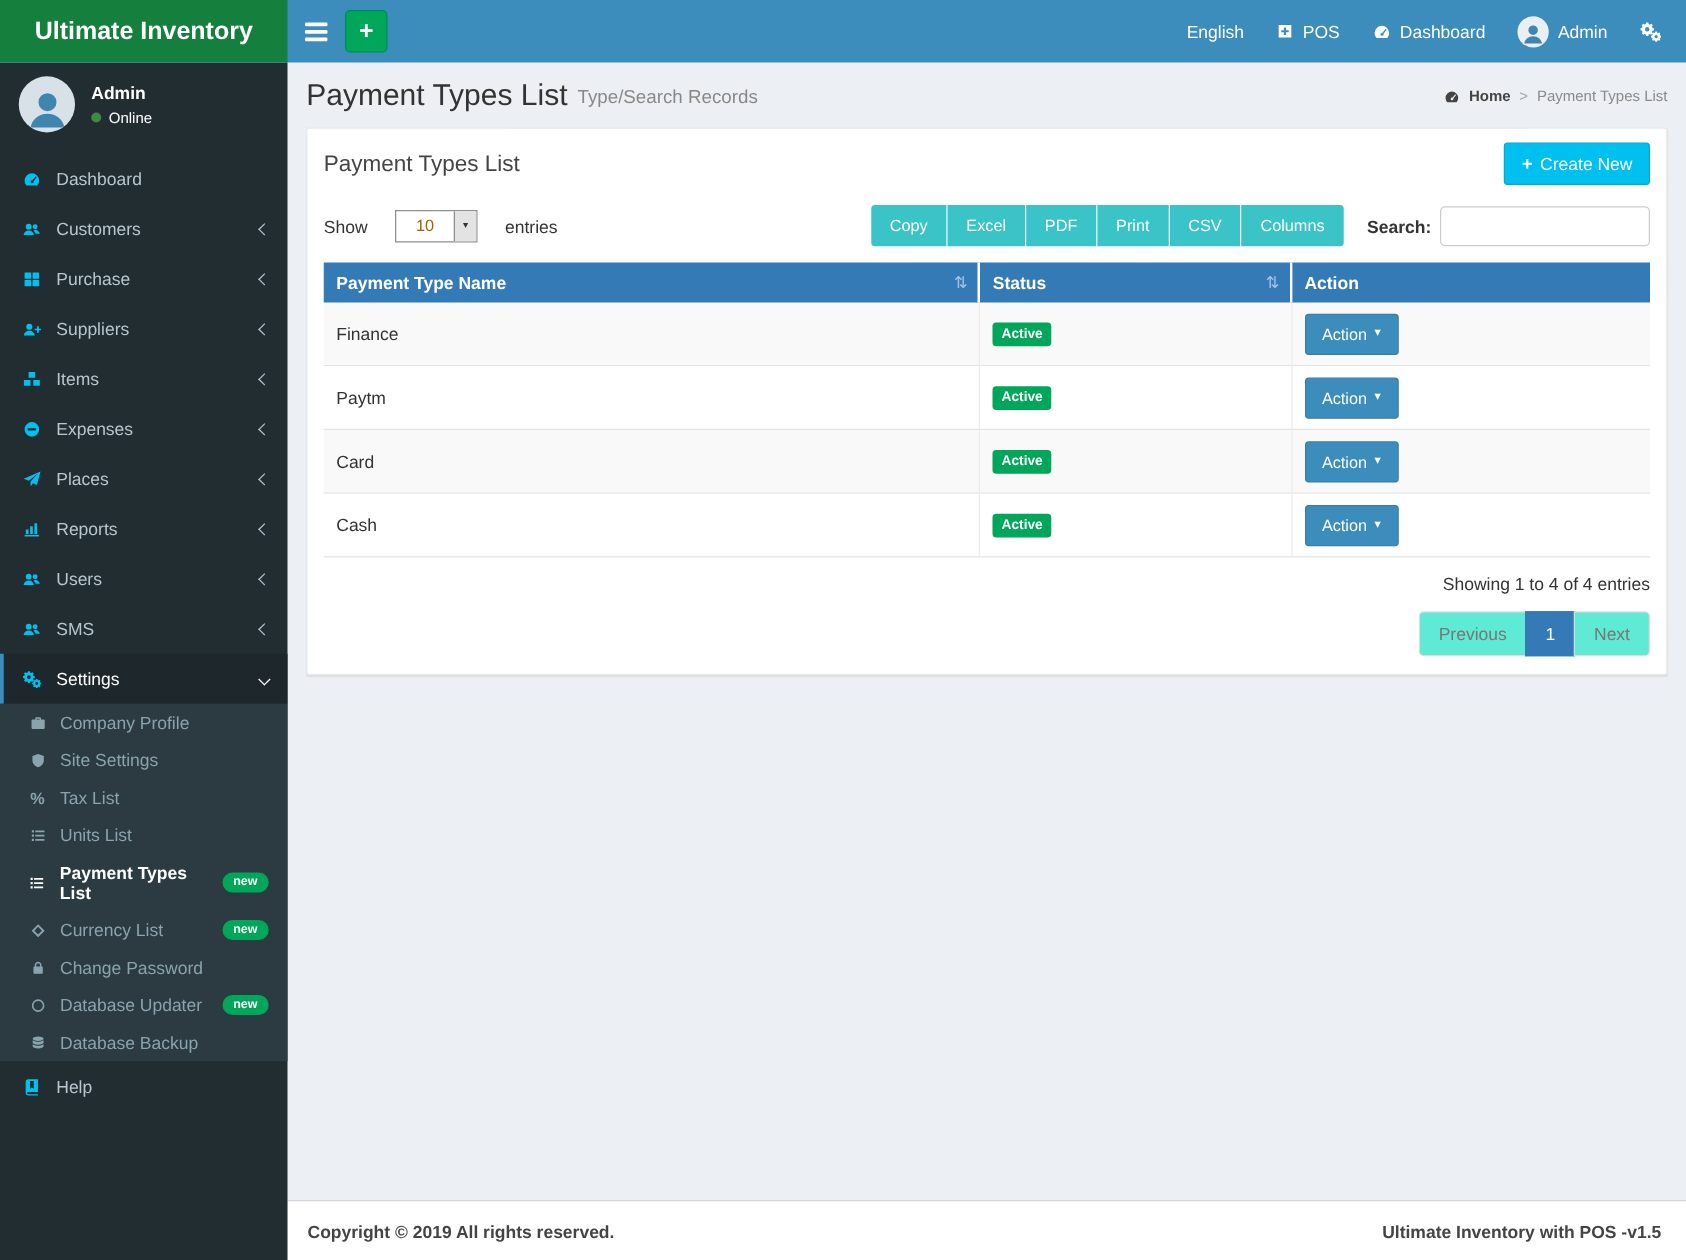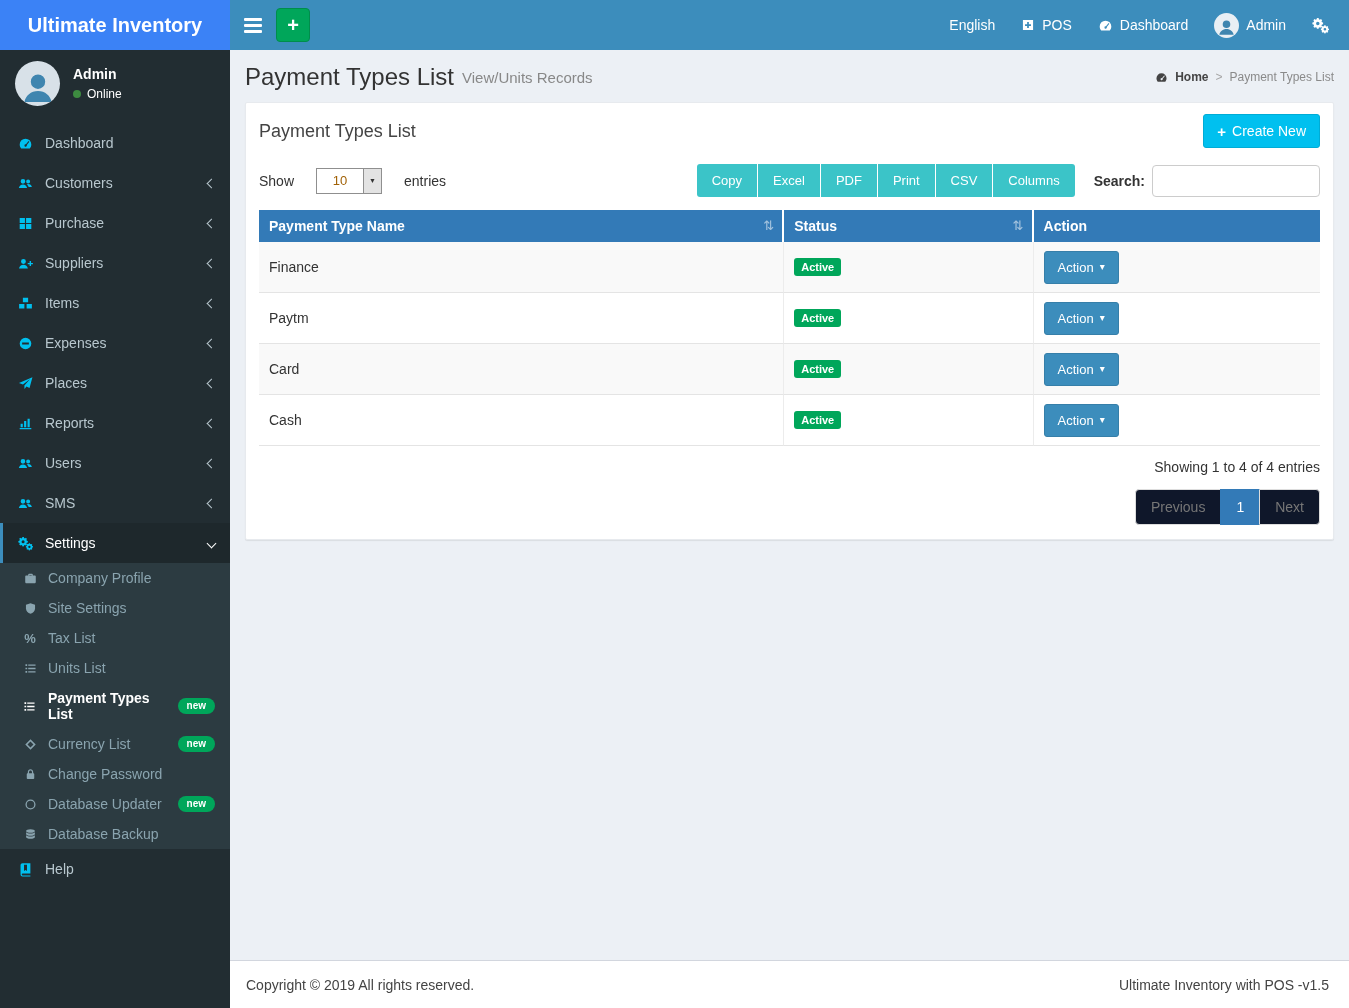--- a/index.html
+++ b/index.html
@@ -8,21 +8,21 @@
     font-family:"Liberation Sans", sans-serif;
     background:#ecf0f5;
     position:relative;
     overflow:hidden;
     color:#333;
   }
   .ic { width:15px; height:15px; fill:currentColor; display:block; }
 
   
   .navbar { position:absolute; top:0; left:0; width:100%; height:50px; background:#3c8dbc; display:flex; z-index:20; }
-  .brand { width:230px; height:50px; background:#3b82f6; color:#fff; font-size:20px; font-weight:700; display:flex; align-items:center; justify-content:center; flex:none; }
+  .brand { width:230px; height:50px; background:#15803d; color:#fff; font-size:20px; font-weight:700; display:flex; align-items:center; justify-content:center; flex:none; }
   .nav-left { display:flex; align-items:center; gap:14px; padding-left:14px; }
   .hamburger { display:inline-flex; flex-direction:column; gap:3px; cursor:pointer; }
   .hamburger i { width:18px; height:3px; background:#fff; border-radius:1px; }
   .add-btn { width:34px; height:34px; background:#00a65a; border:1px solid #008d4c; border-radius:4px; color:#fff; font-size:20px; font-weight:700; display:flex; align-items:center; justify-content:center; cursor:pointer; line-height:1; }
   .nav-right { margin-left:auto; display:flex; align-items:center; gap:26px; padding-right:20px; color:#fff; font-size:14px; }
   .nav-item { display:flex; align-items:center; gap:7px; cursor:pointer; }
   .avatar-sm { width:25px; height:25px; border-radius:50%; background:#e9eff4; color:#3f85af; display:flex; align-items:center; justify-content:center; overflow:hidden; }
   .avatar-sm .ic { width:19px; height:19px; margin-top:4px; }
 
   
@@ -93,27 +93,27 @@
   table.dt tbody tr:nth-child(odd) { background:#f9f9f9; }
   table.dt tbody tr:nth-child(even) { background:#fff; }
 
   .badge-active { display:inline-block; background:#00a65a; color:#fff; font-size:11px; font-weight:700; padding:3px 7px; border-radius:3px; line-height:1.1; }
   .action-btn { background:#3c8dbc; border:1px solid #367fa9; color:#fff; font-size:13px; font-family:inherit; padding:8px 13px; border-radius:3px; display:inline-flex; align-items:center; gap:6px; cursor:pointer; }
   .action-btn .caret { font-size:10px; line-height:1; }
 
   .table-footer { display:flex; flex-direction:column;align-items:flex-end; }
   .dt-info { font-size:14px; color:#333; margin-top:13px; }
   .pagination { align-self:flex-end; display:flex; margin-top:14px; }
-  .page-btn { border:1px solid #ddd; background:#0f172a; color:#767676; font-size:14px; padding:9px 15px; cursor:pointer; margin-left:-1px; text-decoration:none; }
+  .page-btn { border:1px solid #ddd; background:#5eead4; color:#767676; font-size:14px; padding:9px 15px; cursor:pointer; margin-left:-1px; text-decoration:none; }
   .page-btn.prev { border-radius:4px 0 0 4px; margin-left:0; }
   .page-btn.next { border-radius:0 4px 4px 0; }
   .page-btn.active { background:#337ab7; border-color:#337ab7; color:#fff; }
 
   
-  .main-footer { position:absolute; left:230px; right:0; bottom:0; height:48px; background:#fff; border-top:1px solid #d2d6de; display:flex; align-items:center; justify-content:space-between; padding:0 20px 0 16px; font-size:14px; font-weight:400; color:#444; z-index:5; }
+  .main-footer { position:absolute; left:230px; right:0; bottom:0; height:48px; background:#fff; border-top:1px solid #d2d6de; display:flex; align-items:center; justify-content:space-between; padding:0 20px 0 16px; font-size:14px; font-weight:700; color:#444; z-index:5; }
 </style>
 </head>
 <body>
 
 <svg width="0" height="0" style="position:absolute" aria-hidden="true">
   <defs>
     <symbol id="i-gauge" viewBox="0 0 16 16">
         <path fill-rule="evenodd" d="M8 2.8A6.2 6.2 0 0 0 1.8 9c0 1.6.6 3.1 1.6 4.2h9.2c1-1.1 1.6-2.6 1.6-4.2A6.2 6.2 0 0 0 8 2.8zm3.3 2.6L8.5 8.8a1.3 1.3 0 1 0 .9.8l2.7-3.4z"></path>
       </symbol>
     <symbol id="i-cart" viewBox="0 0 16 16">
@@ -430,21 +430,21 @@
           </svg>
         </span>
       <span>Help</span>
     </li>
   </ul>
 </aside>
 
 <main class="content-wrapper">
   <div class="content-header">
     <h1 class="page-title">Payment Types List</h1>
-    <span class="page-subtitle">View/Units Records</span>
+    <span class="page-subtitle">Type/Search Records</span>
     <div class="breadcrumb">
       <span>
           <svg class="ic">
             <use href="#i-gauge"></use>
           </svg>
         </span>
       <a>Home</a>
       <span class="sep">&gt;</span>
       <span class="current">Payment Types List</span>
     </div>

